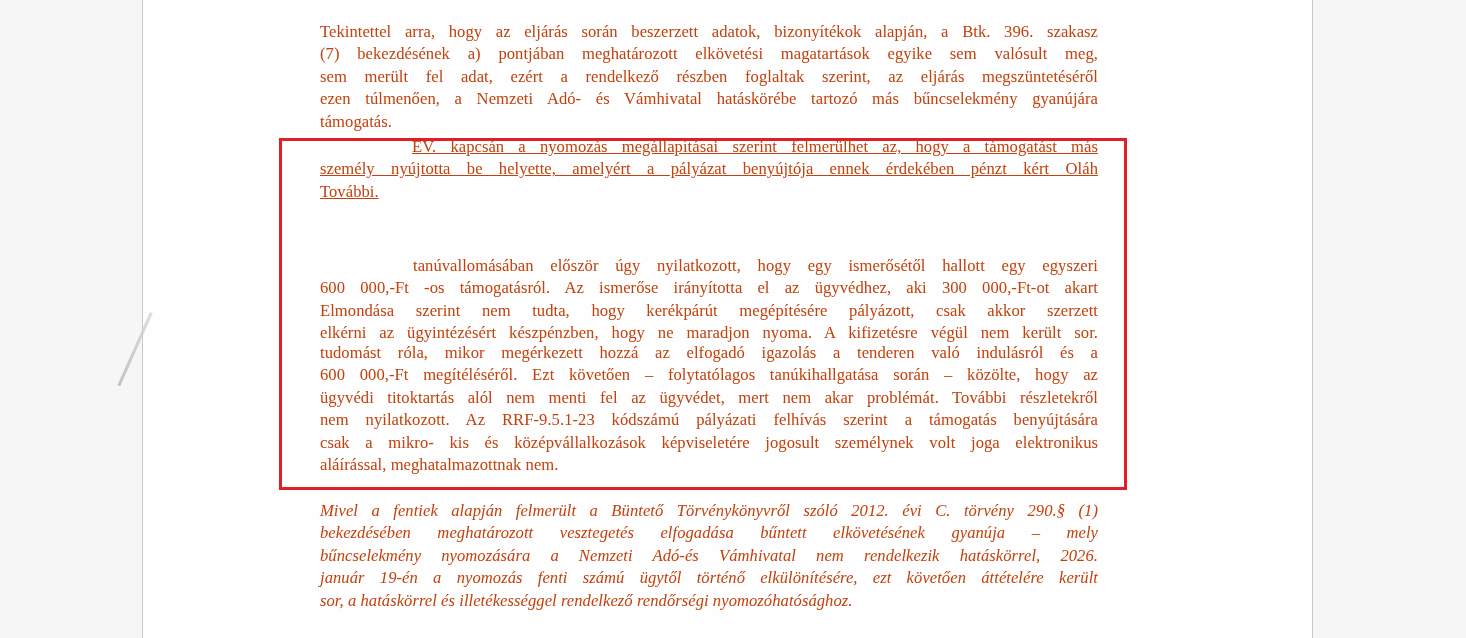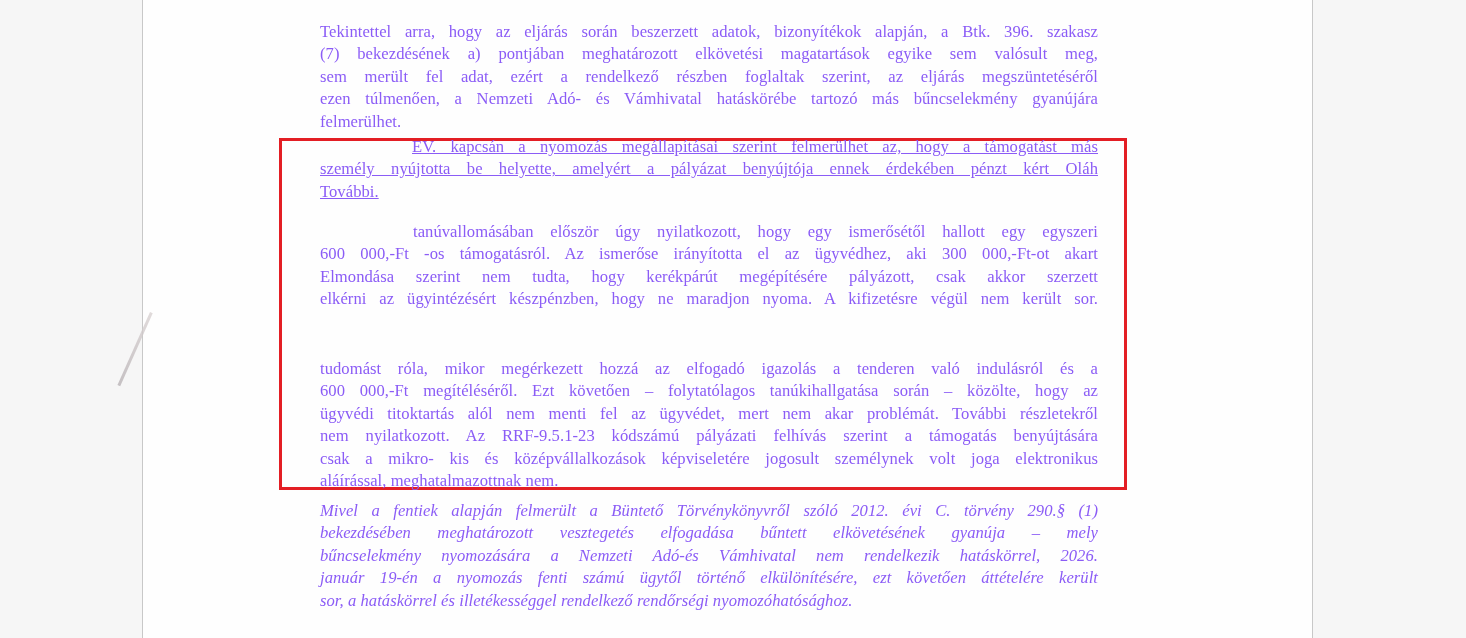--- a/index.html
+++ b/index.html
@@ -10,21 +10,21 @@
     font-family: "Liberation Serif", "DejaVu Serif", serif;
   }
   .page {
     position: absolute; left: 142px; top: 0; width: 1169px; height: 638px;
     background: #fefefe;
     border-left: 1px solid #c8c8c8;
     border-right: 1px solid #c8c8c8;
   }
   .para {
     position: absolute; left: 320px; width: 778px;
-    font-size: 16.6px; line-height: 22.4px; color: #8b5cf6;
+    font-size: 16.6px; line-height: 22.4px; color: #c2410c;
     text-align: justify; text-align-last: left;
     letter-spacing: 0.05px;
   }
   .para .line { display: block; white-space: nowrap; text-align: justify; text-align-last: justify; }
   .para .line.last { text-align-last: left; }
   .highlight-box {
     position: absolute; left: 279px; top: 138px; width: 842px; height: 346px;
     border: 3px solid #e31e24;
     box-sizing: content-box;
   }
@@ -39,39 +39,39 @@
 <body>
 
 <div class="page"></div>
 <div class="scan-mark"></div>
 
 <div class="para" style="top:21px;">
   <span class="line">Tekintettel arra, hogy az eljárás során beszerzett adatok, bizonyítékok alapján, a Btk. 396. szakasz</span>
   <span class="line">(7) bekezdésének a) pontjában meghatározott elkövetési magatartások egyike sem valósult meg,</span>
   <span class="line">sem merült fel adat, ezért a rendelkező részben foglaltak szerint, az eljárás megszüntetéséről</span>
   <span class="line">ezen túlmenően, a Nemzeti Adó- és Vámhivatal hatáskörébe tartozó más bűncselekmény gyanújára</span>
-  <span class="line last">felmerülhet.</span>
+  <span class="line last">támogatás.</span>
 </div>
 
 <div class="highlight-box"></div>
 
 <div class="para" style="top:136px;text-decoration:underline;">
   <span class="line" style="padding-left:92px;">EV. kapcsán a nyomozás megállapításai szerint felmerülhet az, hogy a támogatást más</span>
   <span class="line">személy nyújtotta be helyette, amelyért a pályázat benyújtója ennek érdekében pénzt kért Oláh</span>
   <span class="line last">További.</span>
 </div>
 
 <div class="para" style="top:221px;">
-  <span class="line" style="padding-left:93px;">tanúvallomásában először úgy nyilatkozott, hogy egy ismerősétől hallott egy egyszeri</span>
+  <span class="line" style="padding-left:93px;margin-top:34px;">tanúvallomásában először úgy nyilatkozott, hogy egy ismerősétől hallott egy egyszeri</span>
   <span class="line">600 000,-Ft -os támogatásról. Az ismerőse irányította el az ügyvédhez, aki 300 000,-Ft-ot akart</span>
   <span class="line">Elmondása szerint nem tudta, hogy kerékpárút megépítésére pályázott, csak akkor szerzett</span>
   <span class="line">elkérni az ügyintézésért készpénzben, hogy ne maradjon nyoma. A kifizetésre végül nem került sor.</span>
 </div>
 
-<div class="para" style="top:358px;">
+<div class="para" style="top:342px;">
   <span class="line">tudomást róla, mikor megérkezett hozzá az elfogadó igazolás a tenderen való indulásról és a</span>
   <span class="line">600 000,-Ft megítéléséről. Ezt követően – folytatólagos tanúkihallgatása során – közölte, hogy az</span>
   <span class="line">ügyvédi titoktartás alól nem menti fel az ügyvédet, mert nem akar problémát. További részletekről</span>
   <span class="line">nem nyilatkozott. Az RRF-9.5.1-23 kódszámú pályázati felhívás szerint a támogatás benyújtására</span>
   <span class="line">csak a mikro- kis és középvállalkozások képviseletére jogosult személynek volt joga elektronikus</span>
   <span class="line last">aláírással, meghatalmazottnak nem.</span>
 </div>
 
 <div class="para" style="top:500px;font-style:italic;">
   <span class="line">Mivel a fentiek alapján felmerült a Büntető Törvénykönyvről szóló 2012. évi C. törvény 290.§ (1)</span>

